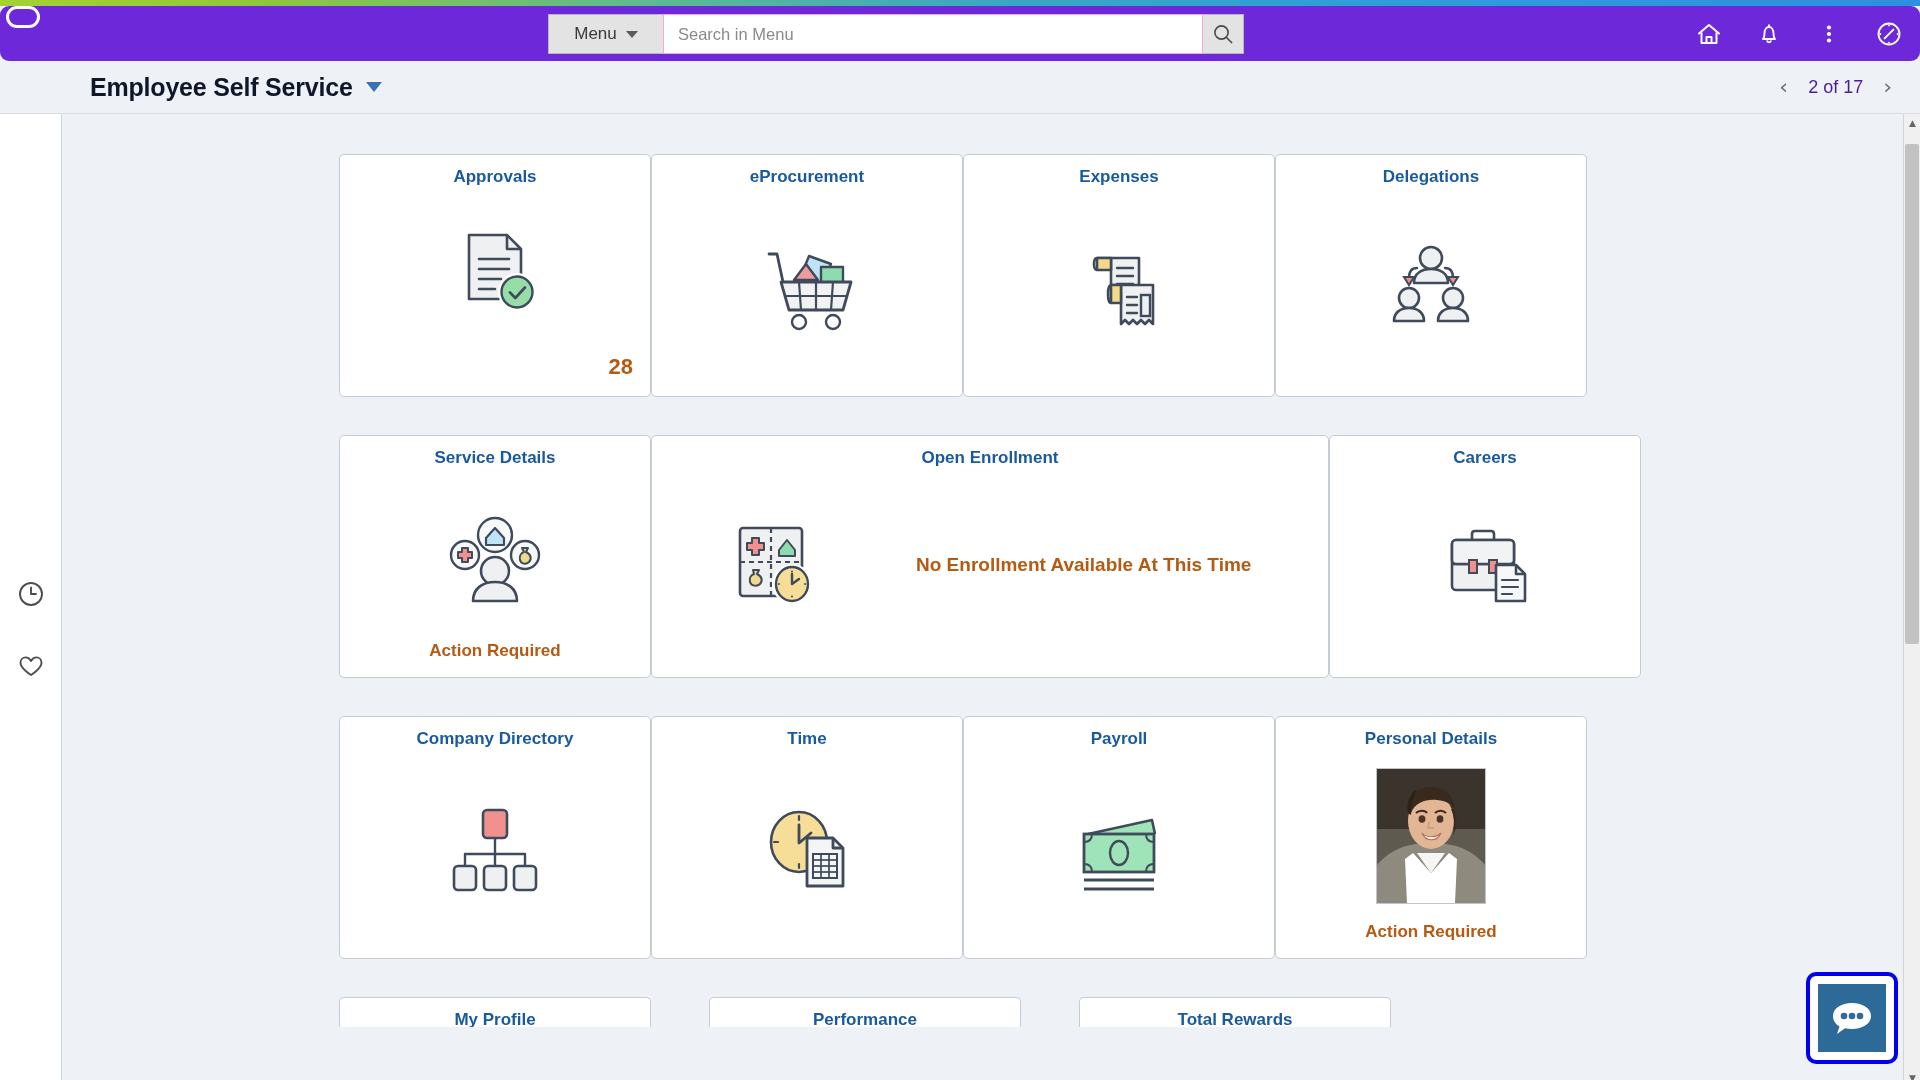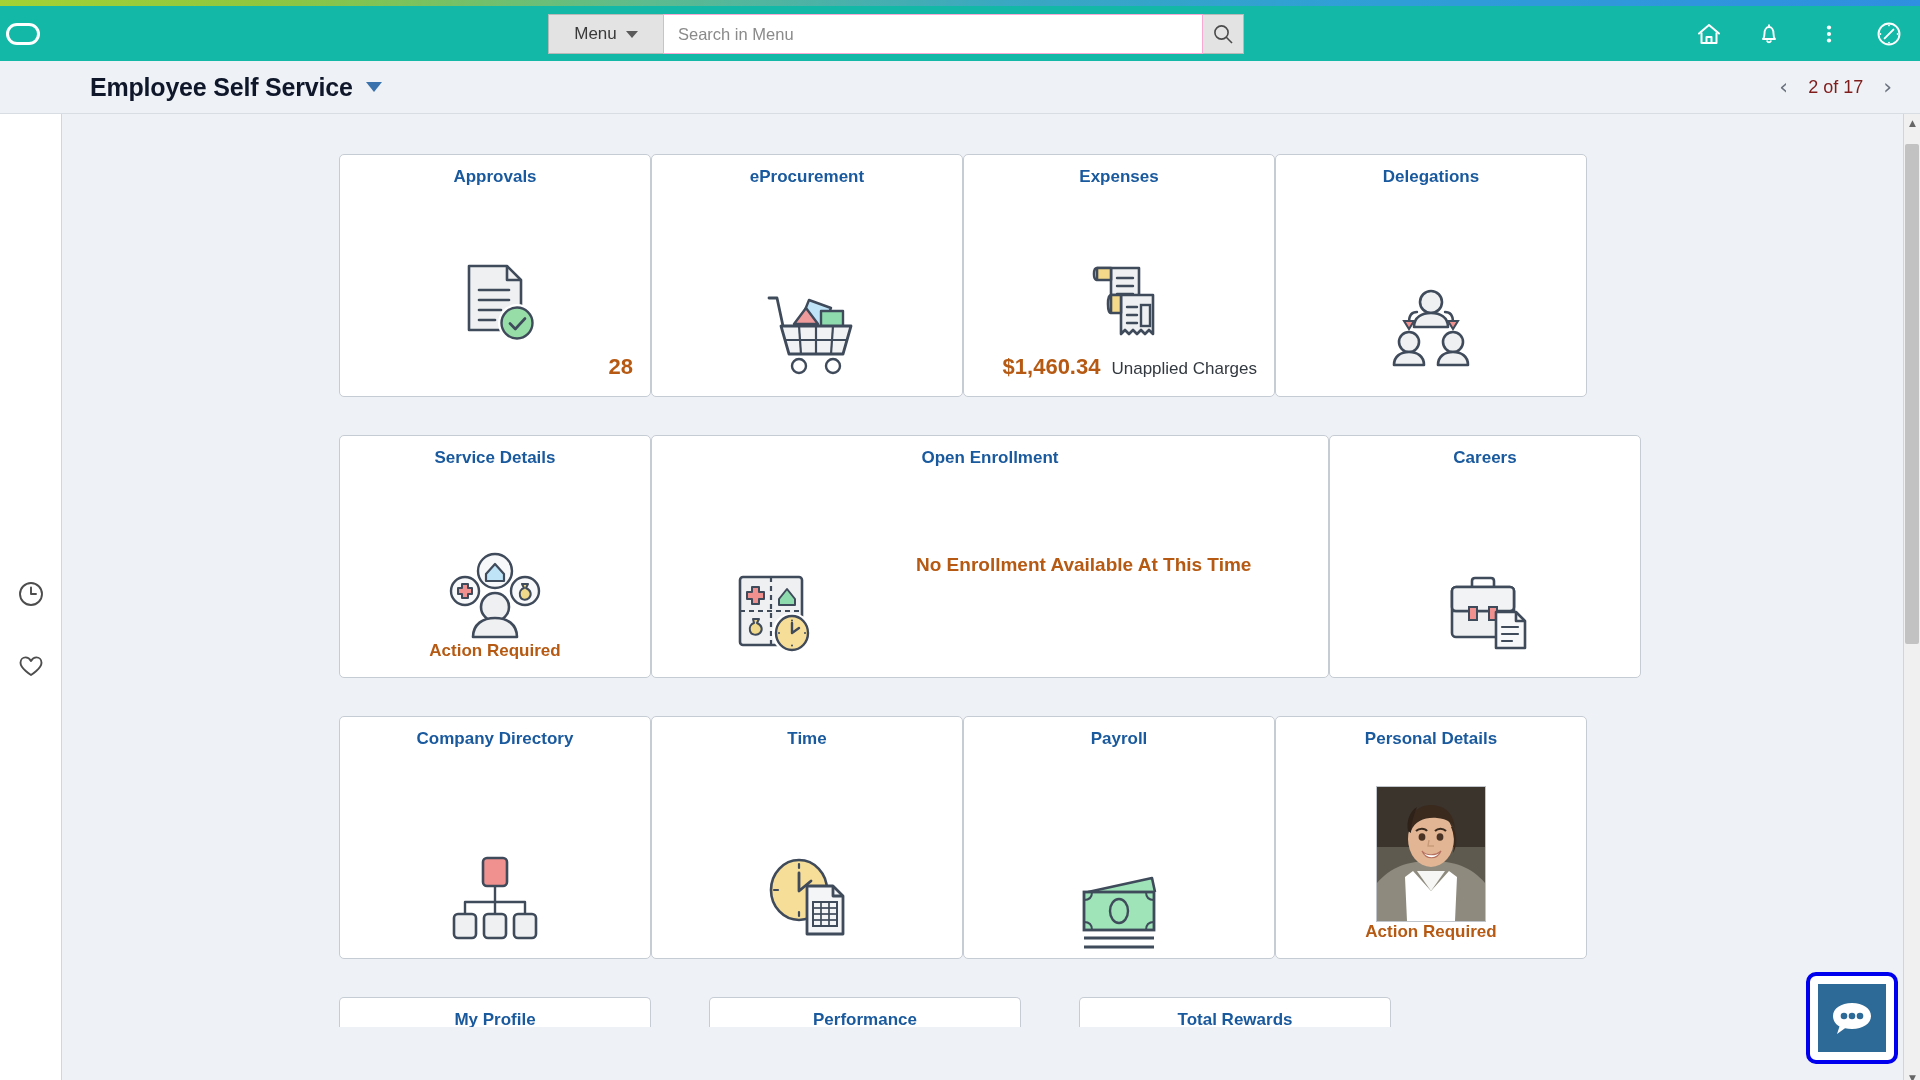--- a/index.html
+++ b/index.html
@@ -12,23 +12,24 @@
 
   
   #gradient-strip {
     height: 6px; width: 100%;
     background: linear-gradient(to right, #a4d233 0%, #8ec63f 14%, #5dbb8f 34%, #3aa8c1 52%, #2f9fd6 70%, #2f8fe0 100%);
   }
 
   
   #top-header {
     height: 55px; width: 100%;
-    background: #14b8a6;
-    display: flex; align-items: center;
+    background: #6d28d9;
+    display: flex; align-items: flex-start;
     position: relative;
+    border-radius: 9px;
   }
   #brand-logo {
     width: 34px; height: 22px;
     border: 3.5px solid #ffffff;
     border-radius: 11px;
     margin-left: 6px;
   }
 
   
   #search-group {
@@ -107,21 +108,21 @@
     cursor: pointer;
   }
   #pagination {
     position: absolute; right: 28px;
     display: flex; align-items: center; gap: 20px;
   }
   #pagination .pg-arrow {
     font-size: 22px; color: #6b7280; cursor: pointer;
     line-height: 1; font-family: "DejaVu Sans", sans-serif;
   }
-  #pagination .pg-label { font-size: 18px; color: #7f1d1d; }
+  #pagination .pg-label { font-size: 18px; color: #4c1d95; }
 
   
   #body-wrap { display: flex; height: 972px; }
 
   
   #left-rail {
     width: 62px;
     background: #ffffff;
     border-right: 1px solid #d0d6dd;
     display: flex; flex-direction: column; align-items: center;
@@ -153,21 +154,21 @@
     cursor: pointer;
     display: flex; flex-direction: column; align-items: center;
   }
   .tile.wide { width: 678px; }
   .tile-title {
     font-size: 17px; font-weight: bold; color: #19599e;
     margin-top: 12px; text-align: center;
   }
   .tile-art {
     flex: 1;
-    display: flex; align-items: flex-end; justify-content: center;
+    display: flex; align-items: center; justify-content: center;
     width: 100%;
   }
   .tile.wide .tile-art {
     justify-content: flex-start;
     padding-left: 78px; gap: 92px;
   }
   .tile-footer {
     width: 100%;
     padding: 0 17px 16px 17px;
     display: flex; align-items: baseline; justify-content: flex-end;
@@ -396,24 +397,20 @@
               <line x1="50" y1="36" x2="66" y2="36" stroke="#3f4a5a" stroke-width="2.4" stroke-linecap="round"></line>
               <line x1="50" y1="44" x2="66" y2="44" stroke="#3f4a5a" stroke-width="2.4" stroke-linecap="round"></line>
               <path d="M44 45 H86 V84 L82 80 L78 84 L74 80 L70 84 L66 80 L62 84 L58 80 L54 84 V45" fill="#eef0f2" stroke="#3f4a5a" stroke-width="2.6" stroke-linejoin="round"></path>
               <path d="M44 45 H54 V63 H44 Z" fill="#f4d98a" stroke="#3f4a5a" stroke-width="2.6" stroke-linejoin="round"></path>
               <path d="M44 45 C40 45 40 63 44 63" fill="none" stroke="#3f4a5a" stroke-width="2.6"></path>
               <line x1="60" y1="57" x2="70" y2="57" stroke="#3f4a5a" stroke-width="2.4" stroke-linecap="round"></line>
               <line x1="60" y1="65" x2="70" y2="65" stroke="#3f4a5a" stroke-width="2.4" stroke-linecap="round"></line>
               <line x1="60" y1="73" x2="70" y2="73" stroke="#3f4a5a" stroke-width="2.4" stroke-linecap="round"></line>
               <rect x="74" y="55" width="9" height="21" fill="none" stroke="#3f4a5a" stroke-width="2.4"></rect>
             </svg>
-          </div>
-          <div class="tile-footer">
-            <span class="footer-value">$1,460.34</span>
-            <span class="footer-label">Unapplied Charges</span>
           </div>
         </div>
 
         <div class="tile">
           <div class="tile-title">Delegations</div>
           <div class="tile-art">
             <svg width="110" height="104" viewBox="0 0 110 104">
               <circle cx="55" cy="26" r="11" fill="#eef0f2" stroke="#3f4a5a" stroke-width="2.6"></circle>
               <path d="M38 51 C38 41 46 37 55 37 C64 37 72 41 72 51 Z" fill="#eef0f2" stroke="#3f4a5a" stroke-width="2.6" stroke-linejoin="round"></path>
               <path d="M41 36 C35 36 33 40 33 46" fill="none" stroke="#3f4a5a" stroke-width="2.4" stroke-linecap="round"></path>

